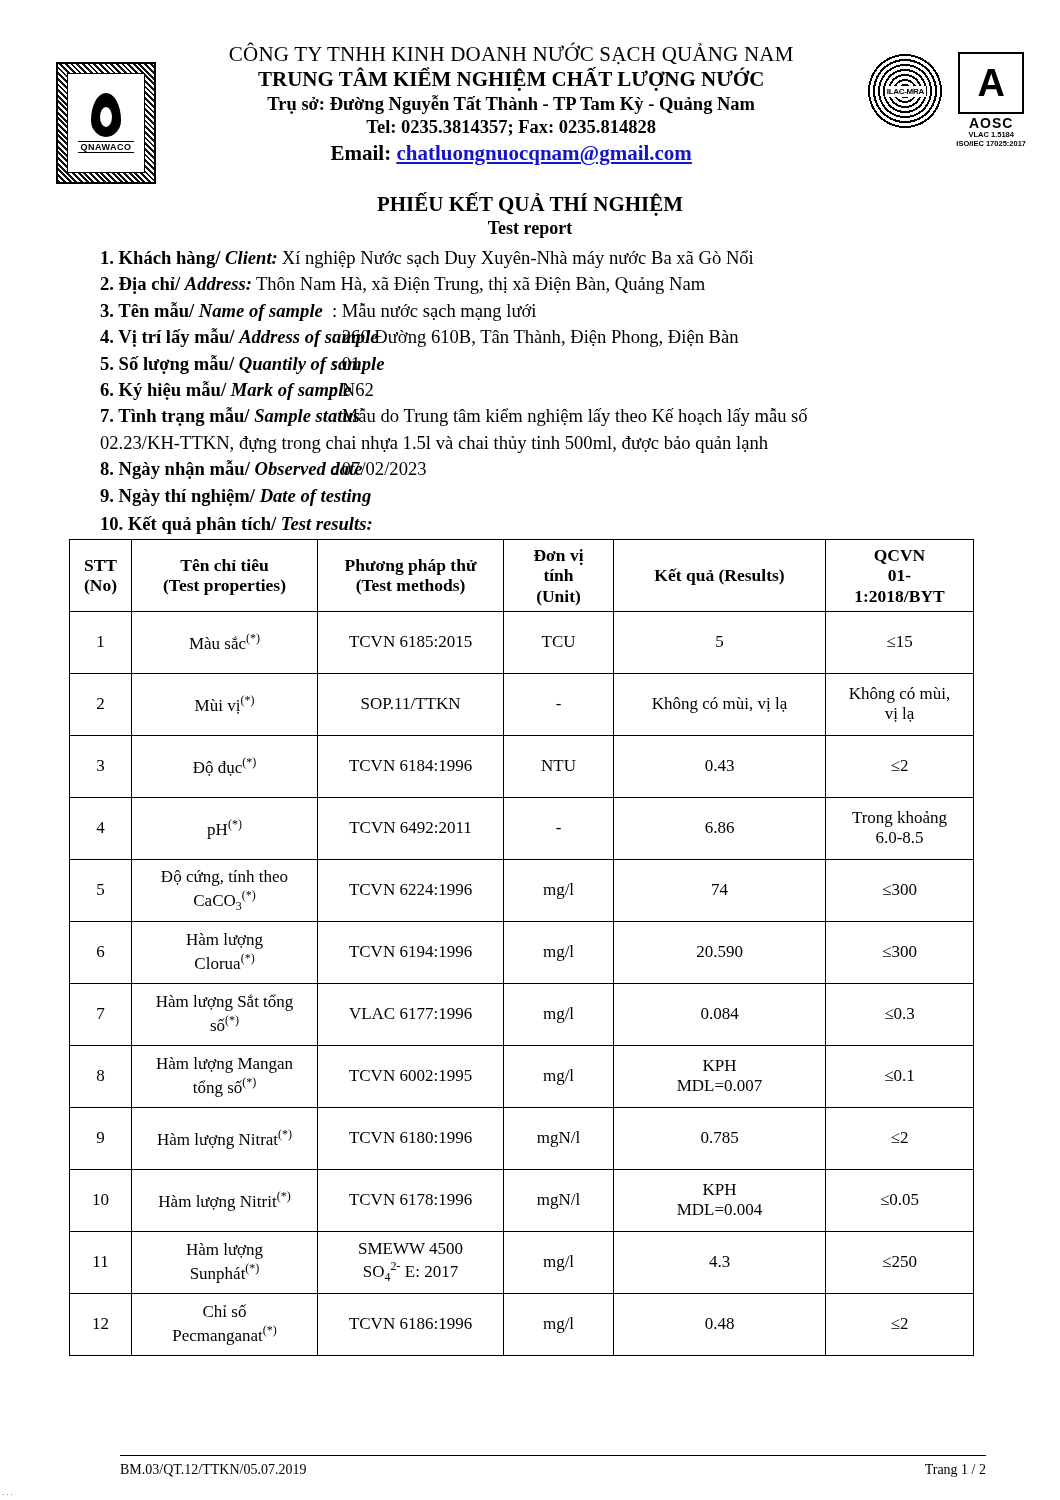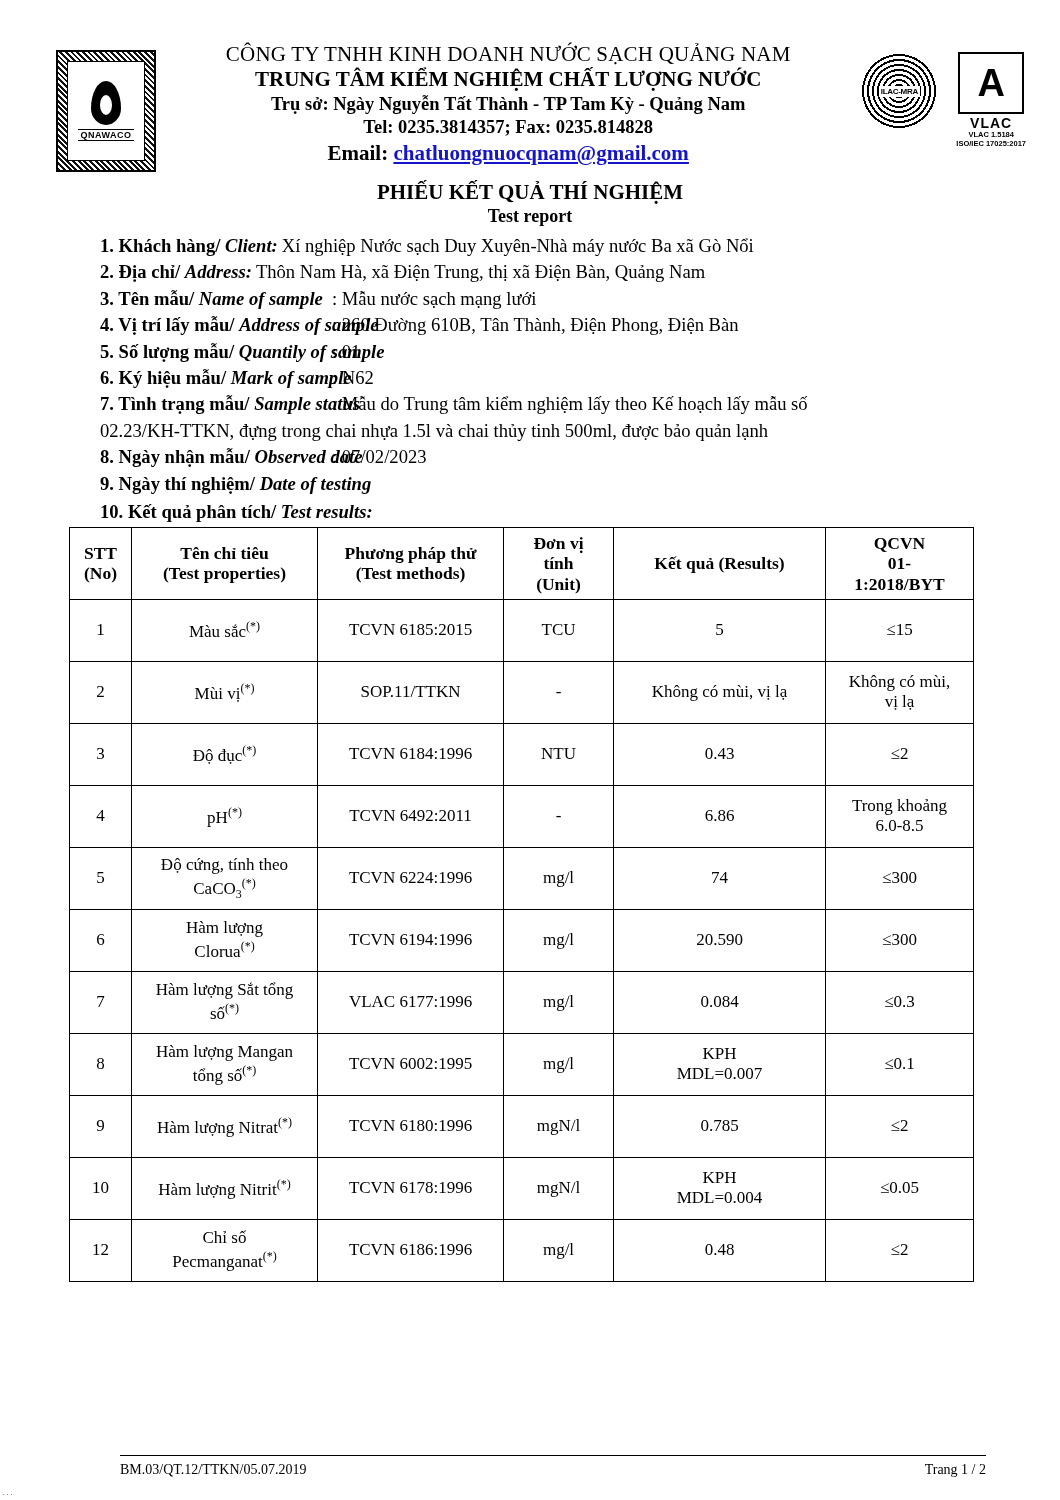--- a/index.html
+++ b/index.html
@@ -27,21 +27,21 @@
   .header {
     display: flex;
     align-items: flex-start;
     padding: 42px 34px 0 56px;
   }
   .logo-box {
     width: 96px;
     height: 118px;
     border: 2px solid #000;
     flex: 0 0 auto;
-    margin-top: 8px;
+    margin-top: 20px;
     position: relative;
     background:
       repeating-linear-gradient(45deg, #111 0 2px, #fff 2px 4px);
     display: flex;
     align-items: center;
     justify-content: center;
   }
   .logo-inner {
     width: 76px;
     height: 98px;
@@ -113,21 +113,21 @@
   .head-center .l5 a {
     color: #1414c8;
     text-decoration: underline;
     font-weight: bold;
   }
 
   .head-marks {
     flex: 0 0 auto;
     display: flex;
     align-items: flex-start;
-    gap: 18px;
+    gap: 12px;
     margin-top: 10px;
   }
   .ilac {
     width: 78px;
     height: 78px;
     border-radius: 50%;
     background:
       repeating-radial-gradient(circle at 50% 50%, #000 0 2px, #fff 2px 5px);
     position: relative;
     display: flex;
@@ -295,35 +295,35 @@
     <div class="logo-box">
       <div class="logo-inner">
         <div class="logo-drop"></div>
         <div class="logo-text">QNAWACO</div>
       </div>
     </div>
 
     <div class="head-center">
       <div class="l1">CÔNG TY TNHH KINH DOANH NƯỚC SẠCH QUẢNG NAM</div>
       <div class="l2">TRUNG TÂM KIỂM NGHIỆM CHẤT LƯỢNG NƯỚC</div>
-      <div class="l3">Trụ sở: Ngày Nguyễn Tất Thành - TP Tam Kỳ -  Quảng Nam</div>
+      <div class="l3">Trụ sở: Đường Nguyễn Tất Thành - TP Tam Kỳ -  Quảng Nam</div>
       <div class="l4">Tel: 0235.3814357; Fax: 0235.814828</div>
       <div class="l5">
         <span>Email:</span>
         <a href="#">chatluongnuocqnam@gmail.com</a>
       </div>
     </div>
 
     <div class="head-marks">
       <div class="ilac">
         <span>ILAC-MRA</span>
       </div>
       <div class="aosc">
         <div class="aosc-logo">A</div>
-        <div class="aosc-name">VLAC</div>
+        <div class="aosc-name">AOSC</div>
         <div class="aosc-sub">VLAC 1.5184</div>
         <div class="aosc-sub">ISO/IEC 17025:2017</div>
       </div>
     </div>
   </div>
 
 
   <div class="title-main">PHIẾU KẾT QUẢ THÍ NGHIỆM</div>
   <div class="title-sub">Test report</div>
 
@@ -565,20 +565,34 @@
             </td>
             <td>TCVN 6178:1996</td>
             <td>mgN/l</td>
             <td>
               <div>KPH</div>
               <div>MDL=0.004</div>
             </td>
             <td>≤0.05</td>
           </tr>
           <tr class="tall">
+            <td>11</td>
+            <td class="cell-name">
+              <div>Hàm lượng</div>
+              <div>Sunphát<span class="sup">(*)</span></div>
+            </td>
+            <td>
+              <div>SMEWW 4500</div>
+              <div>SO<span class="sub">4</span><span class="sup">2-</span> E: 2017</div>
+            </td>
+            <td>mg/l</td>
+            <td>4.3</td>
+            <td>≤250</td>
+          </tr>
+          <tr class="tall">
             <td>12</td>
             <td class="cell-name">
               <div>Chỉ số</div>
               <div>Pecmanganat<span class="sup">(*)</span></div>
             </td>
             <td>TCVN 6186:1996</td>
             <td>mg/l</td>
             <td>0.48</td>
             <td>≤2</td>
           </tr>

